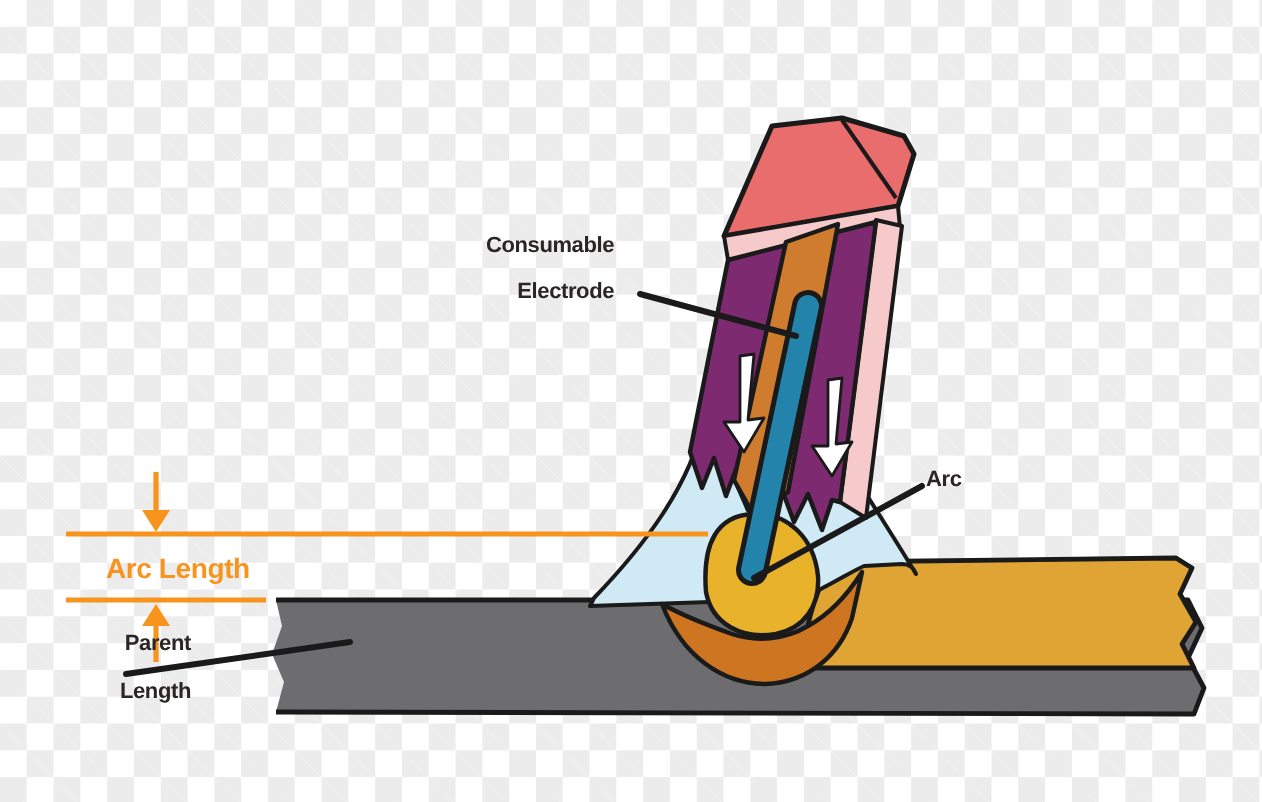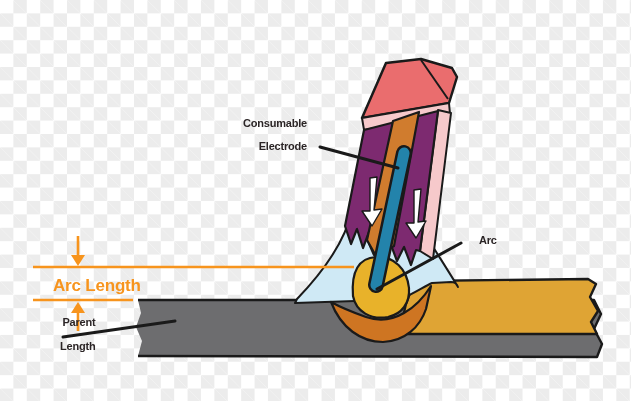--- a/index.html
+++ b/index.html
@@ -18,22 +18,22 @@
   .stage svg{position:absolute;left:0;top:0;}
   .lbl{
     position:absolute;
     font-weight:bold;
     color:#2b2526;
     white-space:nowrap;
     letter-spacing:-0.2px;
   }
   .lbl-dark{font-size:11px;line-height:23px;text-align:right;}
   .lbl-consumable{left:243px;top:112px;}
-  .lbl-arc{left:479px;top:229px;}
-  .lbl-arclength{left:53px;top:276px;font-size:17px;color:#f7941d;}
+  .lbl-arc{left:463px;top:229px;}
+  .lbl-arclength{left:53px;top:276px;font-size:14px;color:#f7941d;}
   .lbl-parent{left:16px;top:310px;line-height:24px;margin-left:44px;}
 </style>
 </head>
 <body>
 
 <div class="stage">
 
   <svg width="631" height="401" viewBox="0 0 631 401">
 
     <g>

